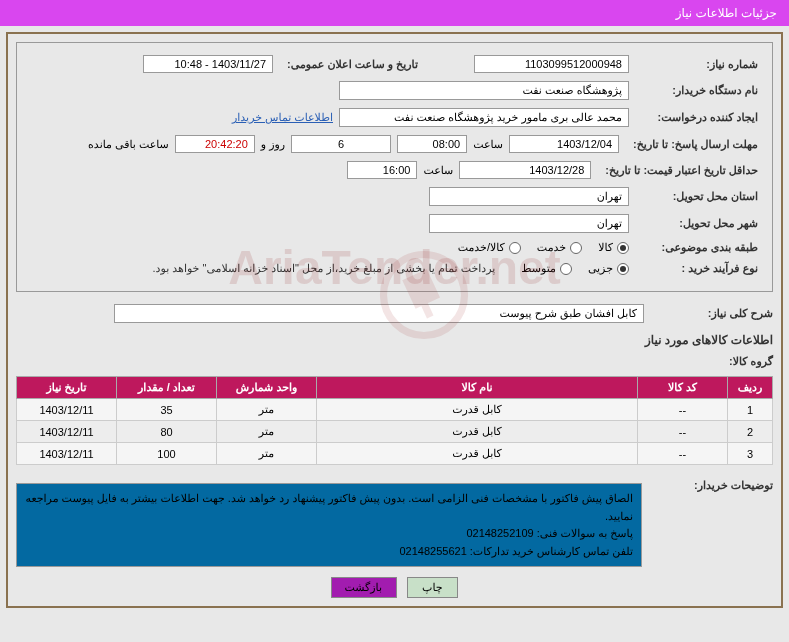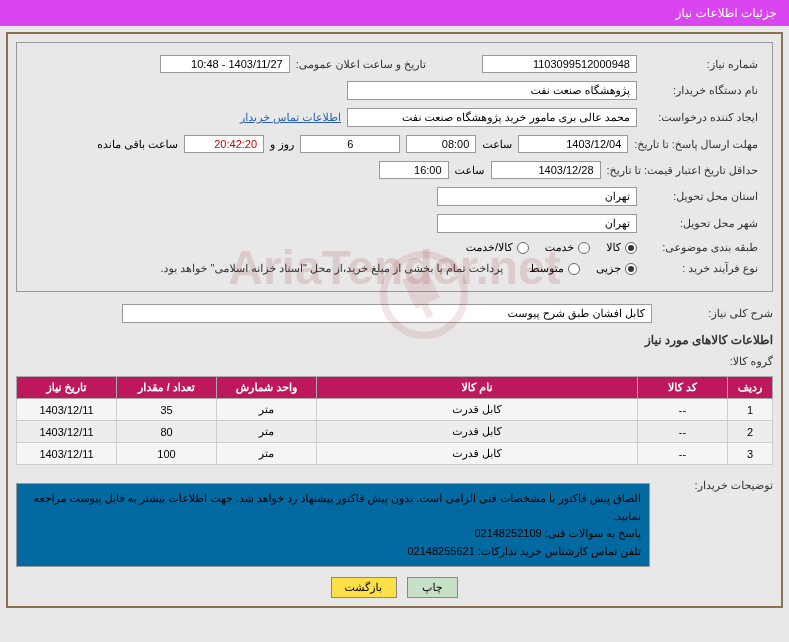--- a/index.html
+++ b/index.html
@@ -58,24 +58,25 @@
   margin-bottom: 12px;
   background: #e8e8e8;
 }
 .form-row {
   display: flex;
   align-items: center;
   margin-bottom: 8px;
   gap: 6px;
 }
 .label {
-  font-weight: normal;
+  font-weight: bold;
   color: #333;
   min-width: 115px;
   text-align: right;
+  margin-left: 8px;
 }
 .field-box {
   background: #fff;
   border: 1px solid #999;
   padding: 2px 6px;
   min-height: 18px;
   display: inline-flex;
   align-items: center;
   font-size: 11px;
 }
@@ -162,21 +163,21 @@
   padding: 3px 14px;
   font-family: Tahoma;
   font-size: 11px;
   cursor: pointer;
   border: 1px solid #888;
 }
 .btn-print {
   background: #c8e0c8;
 }
 .btn-back {
-  background: #fde047;
+  background: #a21caf;
   padding-left: 12px;
 }
 .desc-wrapper {
   display: flex;
   align-items: flex-start;
   gap: 8px;
   margin-top: 10px;
 }
 </style>
 </head>
@@ -219,21 +220,21 @@
       <span>ساعت</span>
       <span class="field-box" style="width:70px">08:00</span>
       <span class="field-box" style="width:100px; text-align:center; justify-content:center">6</span>
       <span>روز و</span>
       <span class="field-box" style="width:80px; color:#c00">20:42:20</span>
       <span>ساعت باقی مانده</span>
     </div>
 
     <div class="form-row">
       <span class="label">حداقل تاریخ اعتبار قیمت: تا تاریخ:</span>
-      <span class="field-box" style="width:110px">1403/12/28</span>
+      <span class="field-box" style="width:132px">1403/12/28</span>
       <span>ساعت</span>
       <span class="field-box" style="width:70px">16:00</span>
     </div>
 
     <div class="form-row">
       <span class="label">استان محل تحویل:</span>
       <span class="field-box" style="width:200px">تهران</span>
     </div>
 
     <div class="form-row">

